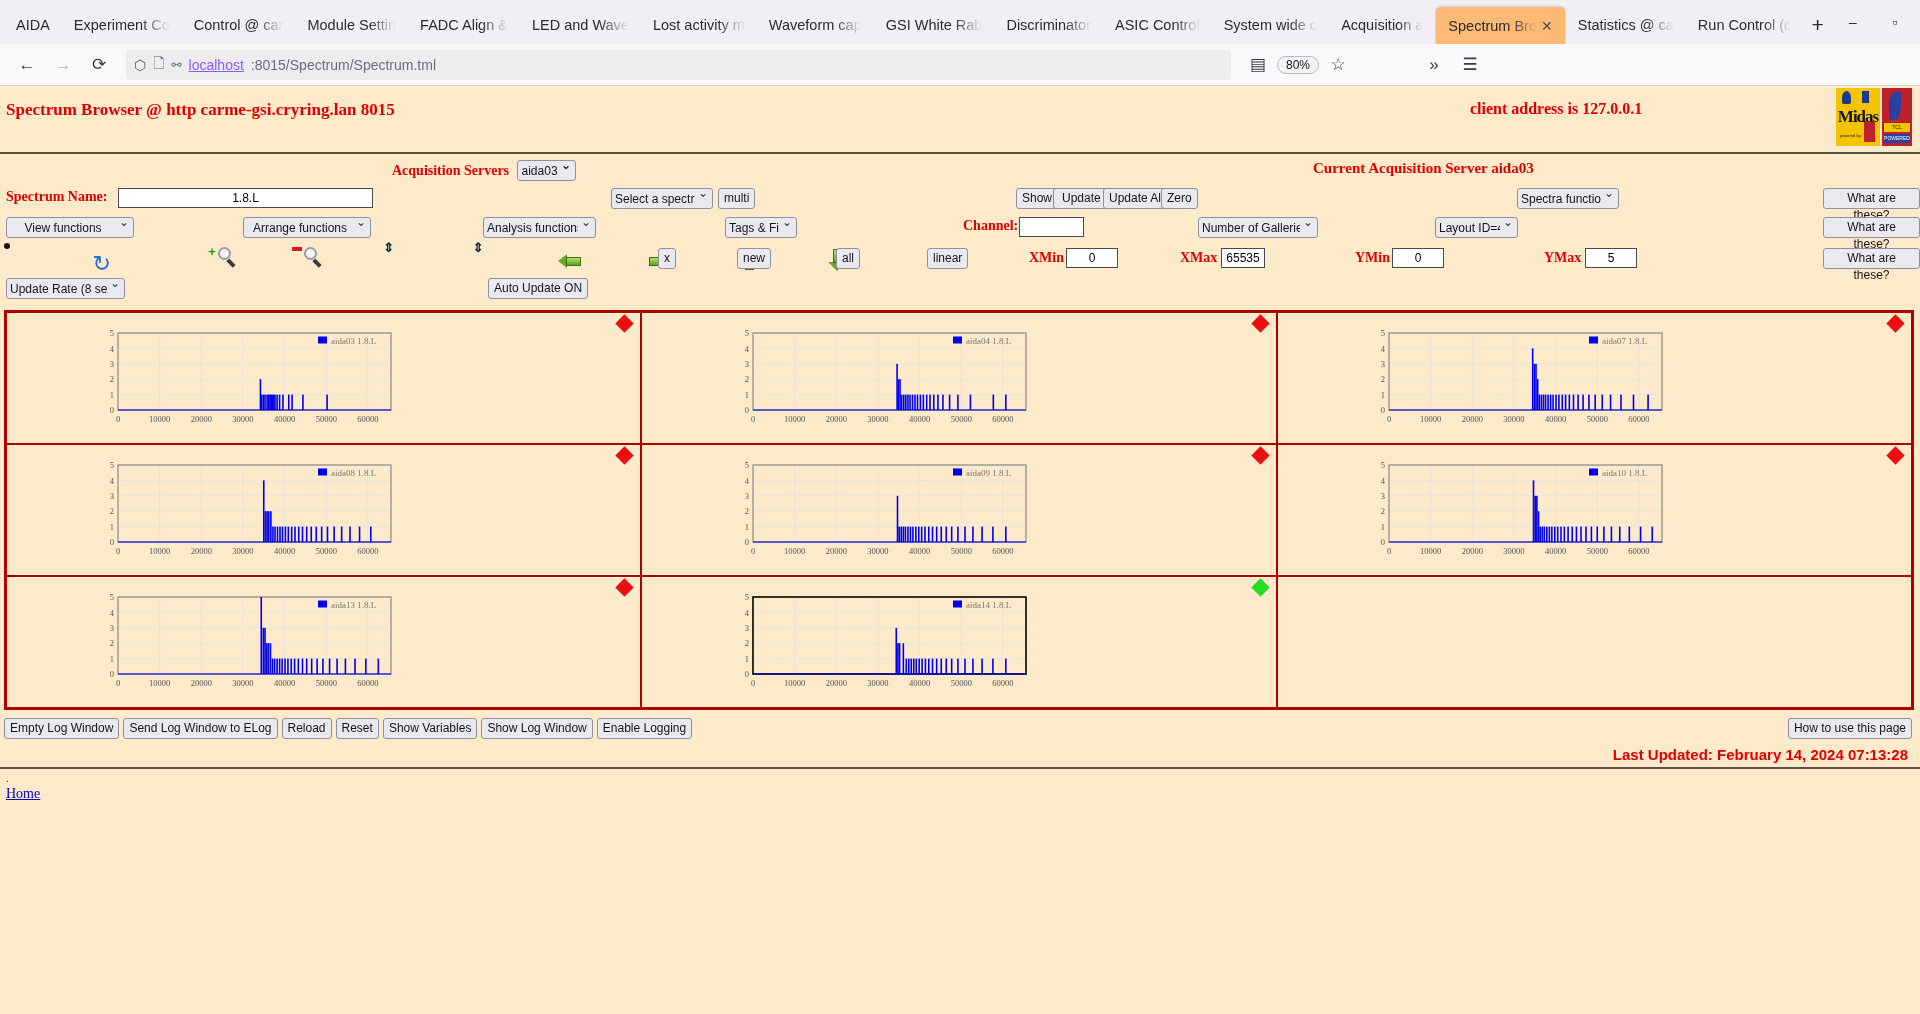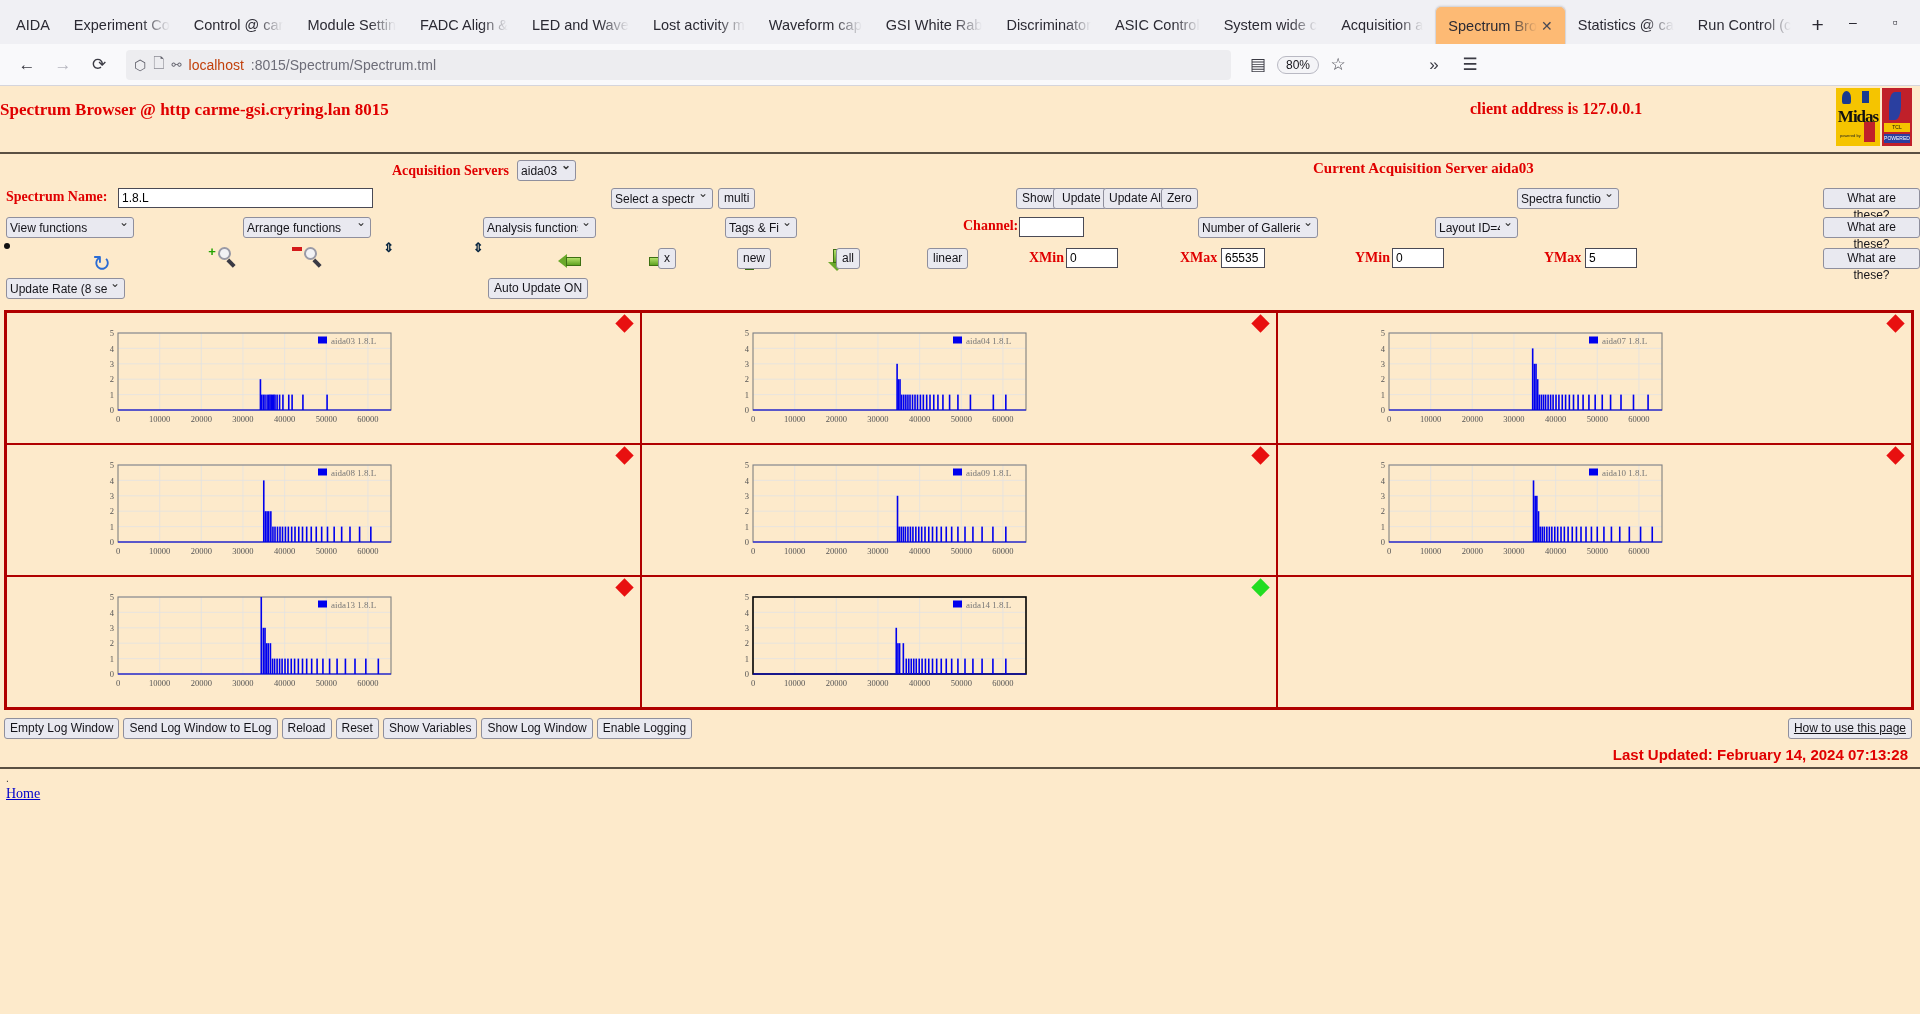--- a/index.html
+++ b/index.html
@@ -53,36 +53,36 @@
     width: 34px; height: 32px; display: flex; align-items: center;
     justify-content: center; color: #3b3b44; font-size: 17px;
   }
   .navbtn.dim { color: #b6b6bf; }
   .urlbar {
     flex: 1 1 auto; height: 30px; margin: 0 8px;
     background: #ededf0; border-radius: 4px;
     display: flex; align-items: center; padding: 0 8px; gap: 7px;
     font-size: 14px; color: #15141a; max-width: 1105px;
   }
-  .urlbar .host { color: #c2410c; }
+  .urlbar .host { color: #8b5cf6; text-decoration: underline; }
   .urlbar .path { color: #6d6d78; }
   .zoomchip {
     font-size: 12px; color: #15141a; border: 1px solid #b9b9c3;
     border-radius: 11px; padding: 1px 8px; background: #f4f4f7;
   }
   .navbar .righticons { display: flex; align-items: center; gap: 2px; }
 
   
   .page { width: 1920px; background: #fdeacb; position: relative; }
   .hr { border: 0; border-top: 2px solid #5a5043; margin: 4px 0; }
 
   .hdrrow { display: flex; align-items: flex-start; padding: 14px 0 8px 0; position: relative; height: 62px;}
   .hdr-title {
     color: #e00000; font-weight: bold; font-size: 17px;
-    font-family: "Liberation Serif", serif; 
+    font-family: "Liberation Serif", serif; padding-left: 6px;
   }
   .hdr-client {
     color: #e00000; font-weight: bold; font-size: 16px;
     font-family: "Liberation Serif", serif;
     position: absolute; left: 1470px; top: 14px;
   }
   .logos { position: absolute; right: 8px; top: 2px; display: flex; gap: 2px; }
   .logo-midas {
     width: 44px; height: 58px; background: #f5c400; position: relative;
     display: flex; align-items: center; justify-content: center;
@@ -106,21 +106,21 @@
     color: #e00000; font-weight: bold; font-size: 14px;
     font-family: "Liberation Serif", serif; display: flex; align-items: center; gap: 8px;
   }
   .acq-right {
     position: absolute; left: 1313px; top: 2px;
     color: #e00000; font-weight: bold; font-size: 15px;
     font-family: "Liberation Serif", serif;
   }
 
   
-  select.w, button.w, input.w { font-family: "Liberation Sans", sans-serif; }
+  select.w, button.w, input.w { font-family: "Liberation Sans", sans-serif; text-align: center; }
   select.w {
     font-size: 12px; background: #e9e9f0; border: 1px solid #8f8f9d;
     border-radius: 3px; padding: 1px 3px; color: #15141a; height: 21px;
     -webkit-appearance: none; appearance: none;
     padding-right: 17px; background-image: linear-gradient(#e9e9f0,#e9e9f0);
     position: relative;
   }
   .selwrap { position: relative; display: inline-block; }
   .selwrap::after {
     content: "⌄"; position: absolute; right: 5px; top: -2px;
@@ -187,21 +187,21 @@
   .cell.empty { }
   .marker {
     position: absolute; right: 9px; top: 4px; width: 13px; height: 13px;
     transform: rotate(45deg);
   }
   .plotbox { position: absolute; left: 0; top: 0; }
 
   
   .footrow { padding: 8px 4px 0 4px; position: relative; height: 30px;}
   .footrow .btns { display: flex; gap: 4px; }
-  .howto { position: absolute; right: 8px; top: 8px; text-decoration: underline; }
+  .howto { position: absolute; right: 8px; top: 8px; }
   .lastupd {
     text-align: right; color: #e00000; font-weight: bold;
     font-family: Liberation Sans, sans-serif; font-size: 15px;
     padding-right: 12px; margin-top: 6px;
   }
   .dotrow { font-size: 10px; color: #333; padding-left: 6px; }
   .homelink {
     color: #0000cc; font-size: 14px; text-decoration: underline;
     padding-left: 6px; font-family: "Liberation Serif", serif;
   }

